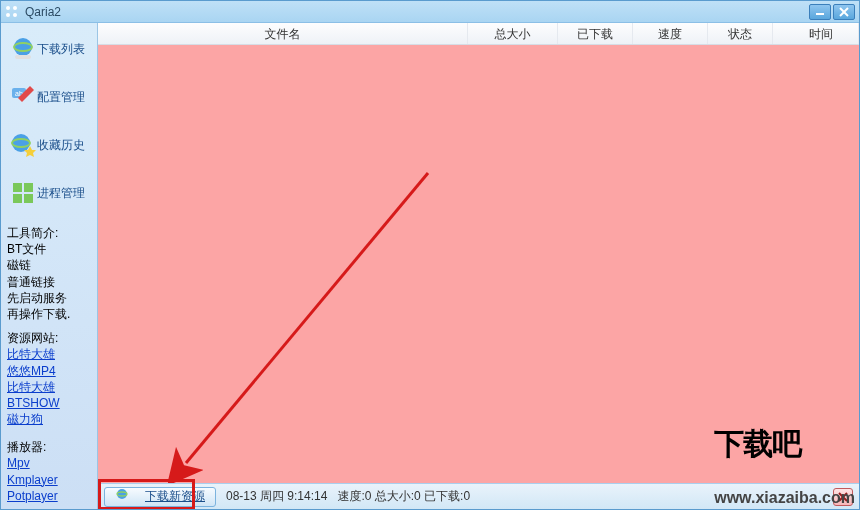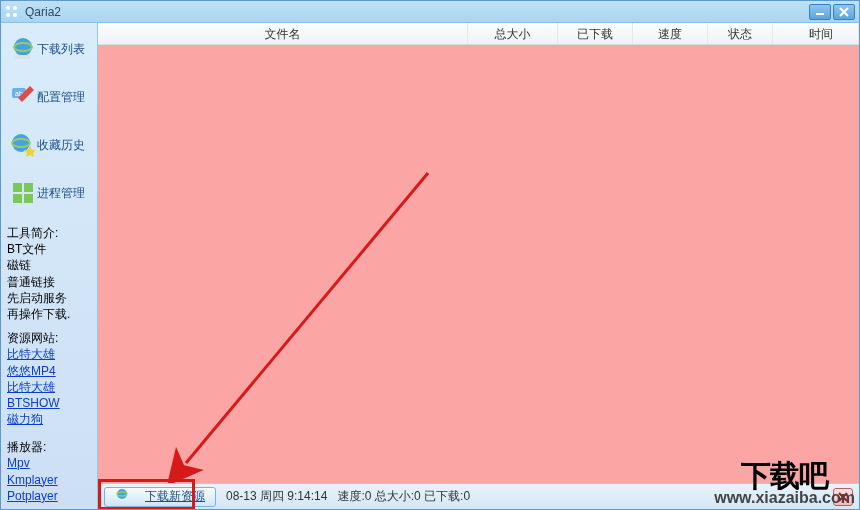--- a/index.html
+++ b/index.html
@@ -20,21 +20,21 @@
   .side-links { padding: 0 6px 6px 6px; }
   .side-links a { color: #0b3ecc; text-decoration: underline; display: block; line-height: 1.35; }
   .main { flex: 1; display: flex; flex-direction: column; position: relative; text-align: center; }
   .table-head { display: flex; height: 22px; background: linear-gradient(#fdfdfe,#eef2f7); border-bottom: 1px solid #d6dde6; }
   .table-head .col { border-right: 1px solid #e5e9ef; padding: 3px 6px; color: #333; }
   .table-body { flex: 1; }
   .status { height: 26px; border-top: 1px solid #a9cfee; background: linear-gradient(#e9f3fb,#d2e7f6); display: flex; align-items: center; gap: 10px; padding: 0 6px; color: #333; }
   .status .dl-btn { display: flex; align-items: center; gap: 16px; height: 20px; padding: 0 10px; background: linear-gradient(#f7fbff,#cfe5f6); border: 1px solid #7bb3de; border-radius: 3px; color: #1a4e8a; text-decoration: underline; }
   .annot-box { position: absolute; border: 3px solid #d61a1a; pointer-events: none; }
   .arrow { position: absolute; pointer-events: none; }
-  .watermark { position: absolute; right: 4px; bottom: 2px; display: flex; flex-direction: column; align-items: center; }
+  .watermark { position: absolute; right: 4px; bottom: 2px; display: flex; flex-direction: column; align-items: flex-start; gap: 32px; }
   .watermark .big { font-size: 30px; font-weight: 900; color: #000; letter-spacing: -1px; line-height: 1; }
   .watermark .url { font-size: 16px; color: #444; margin-top: -2px; font-weight: bold; }
   .status .close-btn { margin-left: auto; width: 20px; height: 18px; background: linear-gradient(#ffe3e4,#f7b7b9); border:1px solid #c25a5d; border-radius:3px; display:flex; align-items:center; justify-content:center; color:#9a1d1d; font-weight:bold; font-size:11px; }
 </style>
 </head>
 <body>
 
 <div class="window">
 
   <div class="titlebar">

